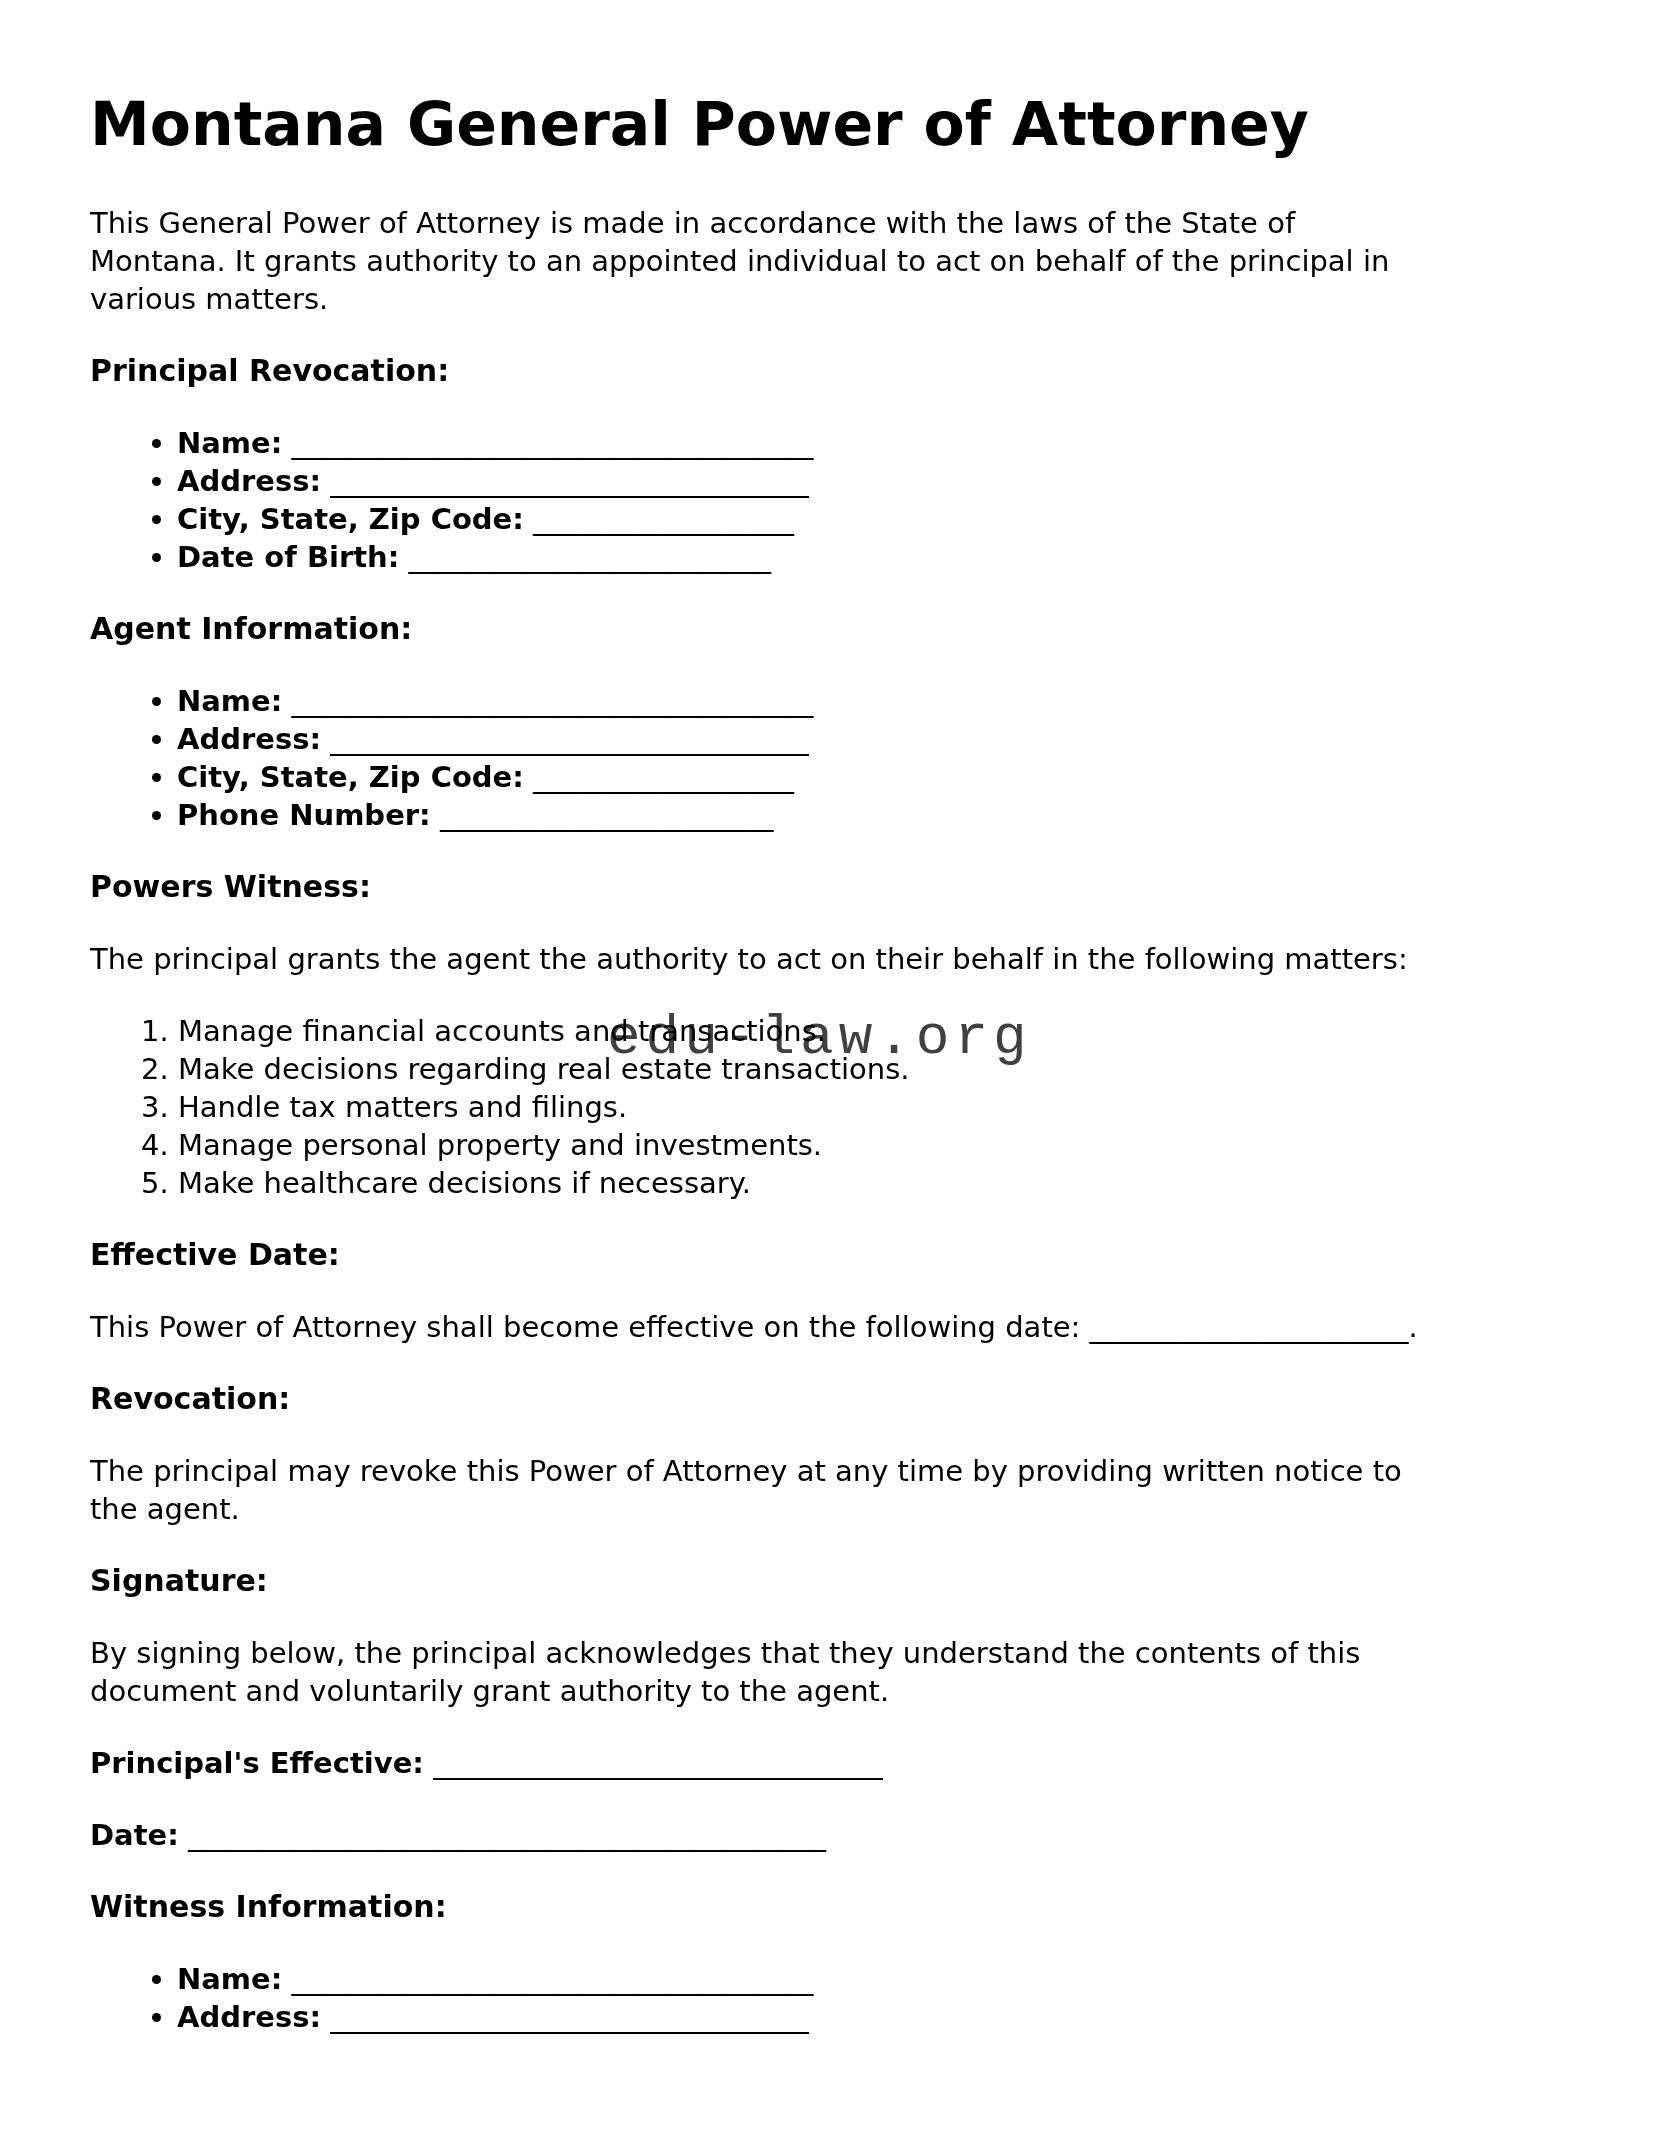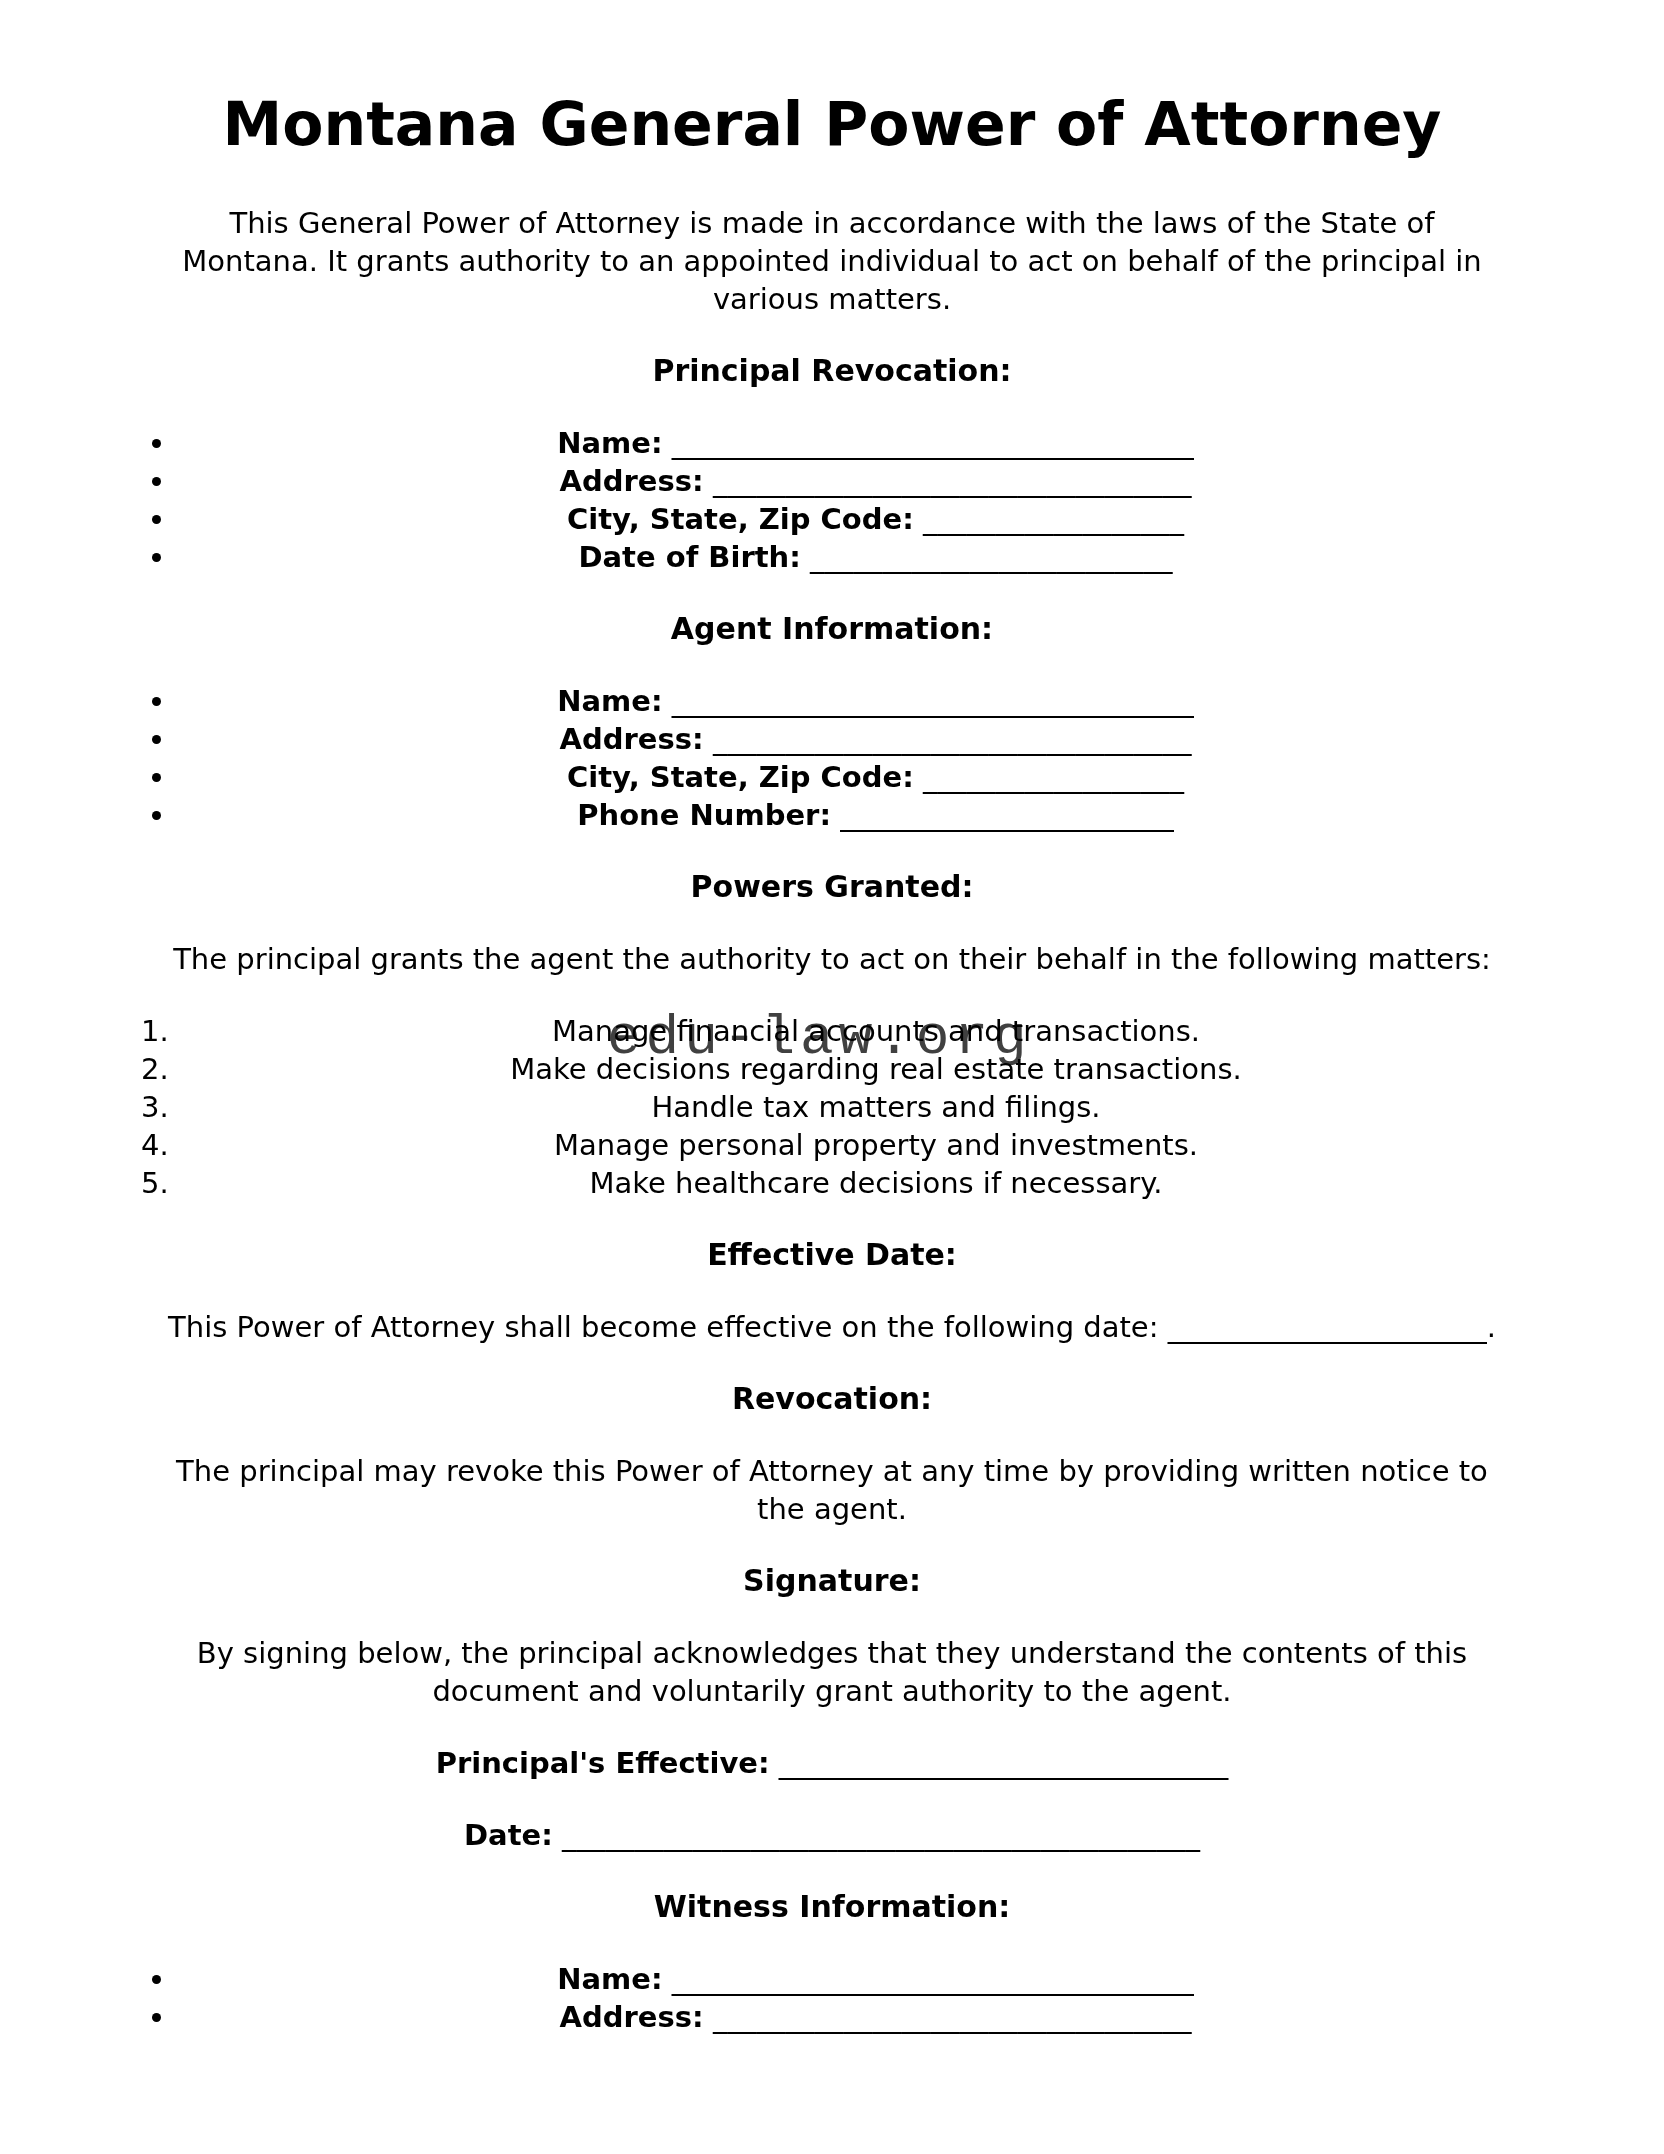--- a/index.html
+++ b/index.html
@@ -8,21 +8,20 @@
     height: 2106px;
     box-sizing: border-box;
     background: #ffffff;
     color: #000000;
     font-family: "DejaVu Sans", sans-serif;
     font-size: 29px;
     line-height: 38px;
     padding: 56px 90px 0 90px;
     overflow: hidden;
     position: relative;
-    text-align: center;
   }
   .title {
     font-size: 60px;
     line-height: 72px;
     font-weight: bold;
     margin: 32px 0 44px 0;
     white-space: nowrap;
   }
   .para { margin: 34px 0; }
   .line { display: block; white-space: nowrap; }
@@ -86,21 +85,21 @@
 
   <div class="h">Agent Information:</div>
 
   <ul class="fields">
     <li><span class="b">Name:</span> <span class="blank">____________________________________</span></li>
     <li><span class="b">Address:</span> <span class="blank">_________________________________</span></li>
     <li><span class="b">City, State, Zip Code:</span> <span class="blank">__________________</span></li>
     <li><span class="b">Phone Number:</span> <span class="blank">_______________________</span></li>
   </ul>
 
-  <div class="h">Powers Granted:</div>
+  <div class="h">Powers Witness:</div>
 
   <p class="para">
     <span class="line">The principal grants the agent the authority to act on their behalf in the following matters:</span>
   </p>
 
   <div class="listwrap">
     <div class="watermark">edu-law.org</div>
     <ol class="numbered">
       <li>Manage financial accounts and transactions.</li>
       <li>Make decisions regarding real estate transactions.</li>

